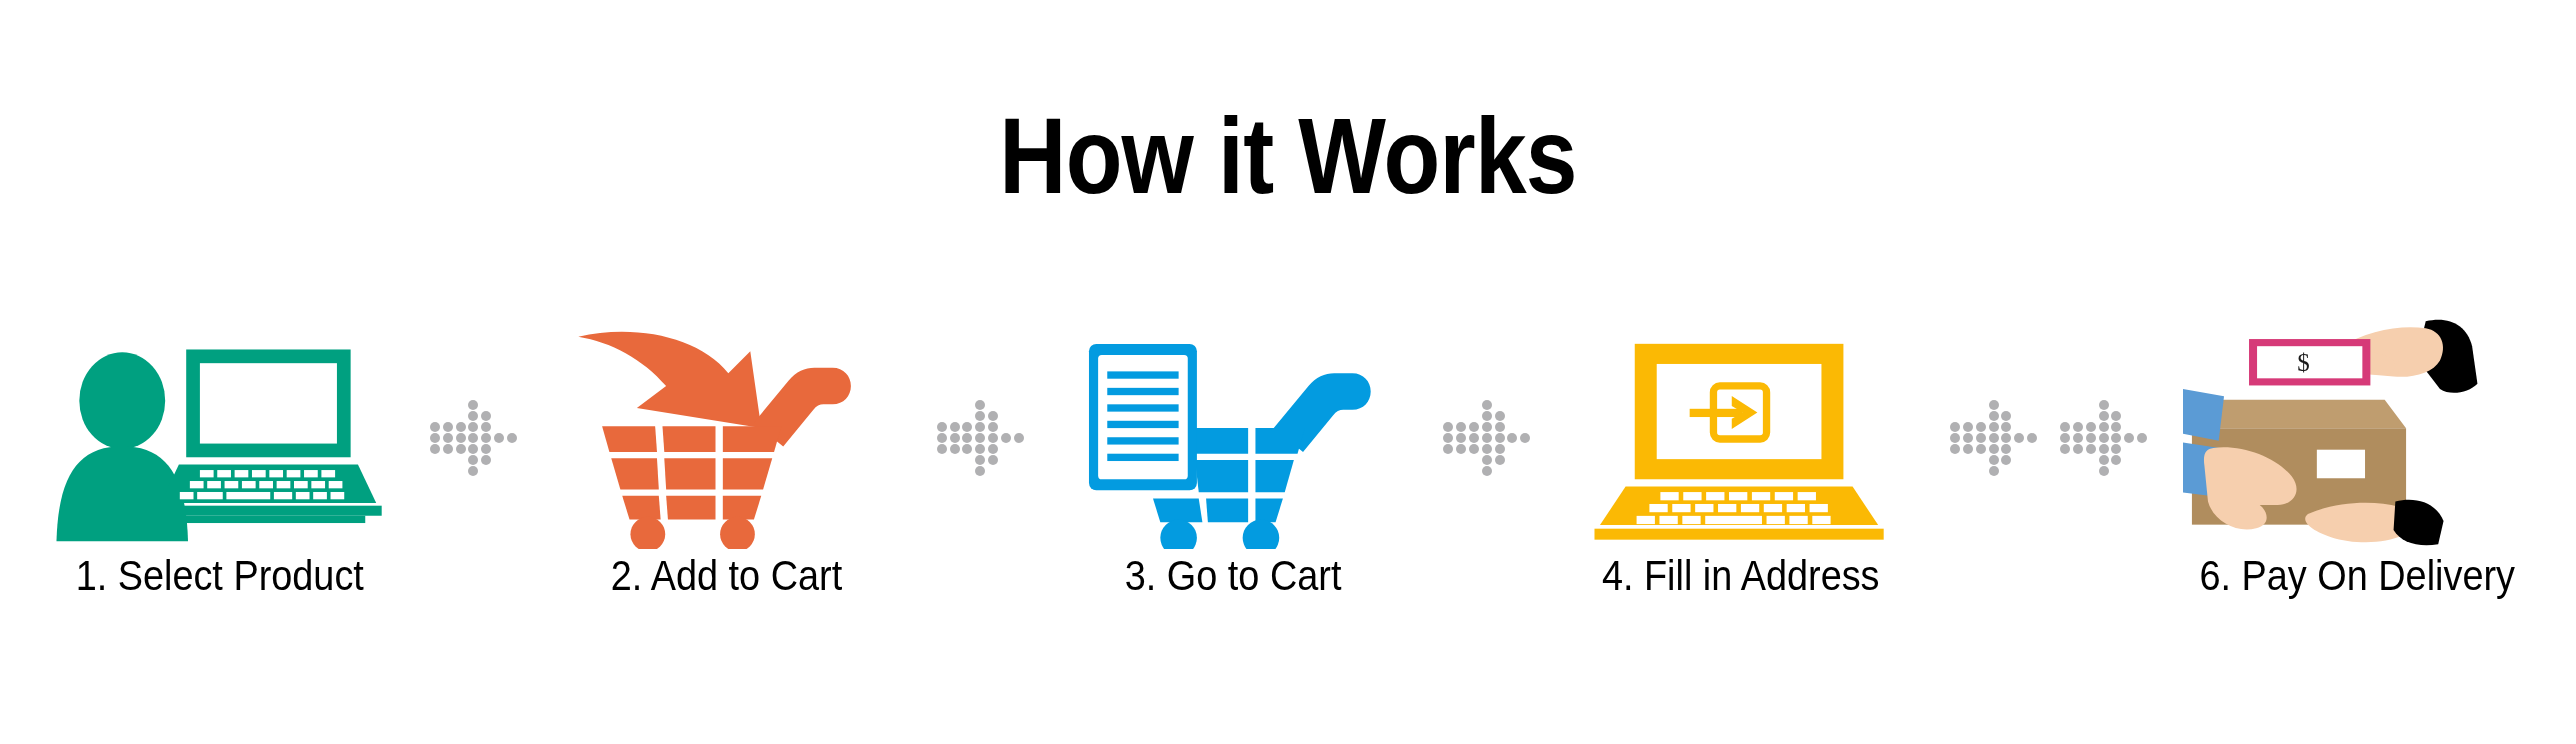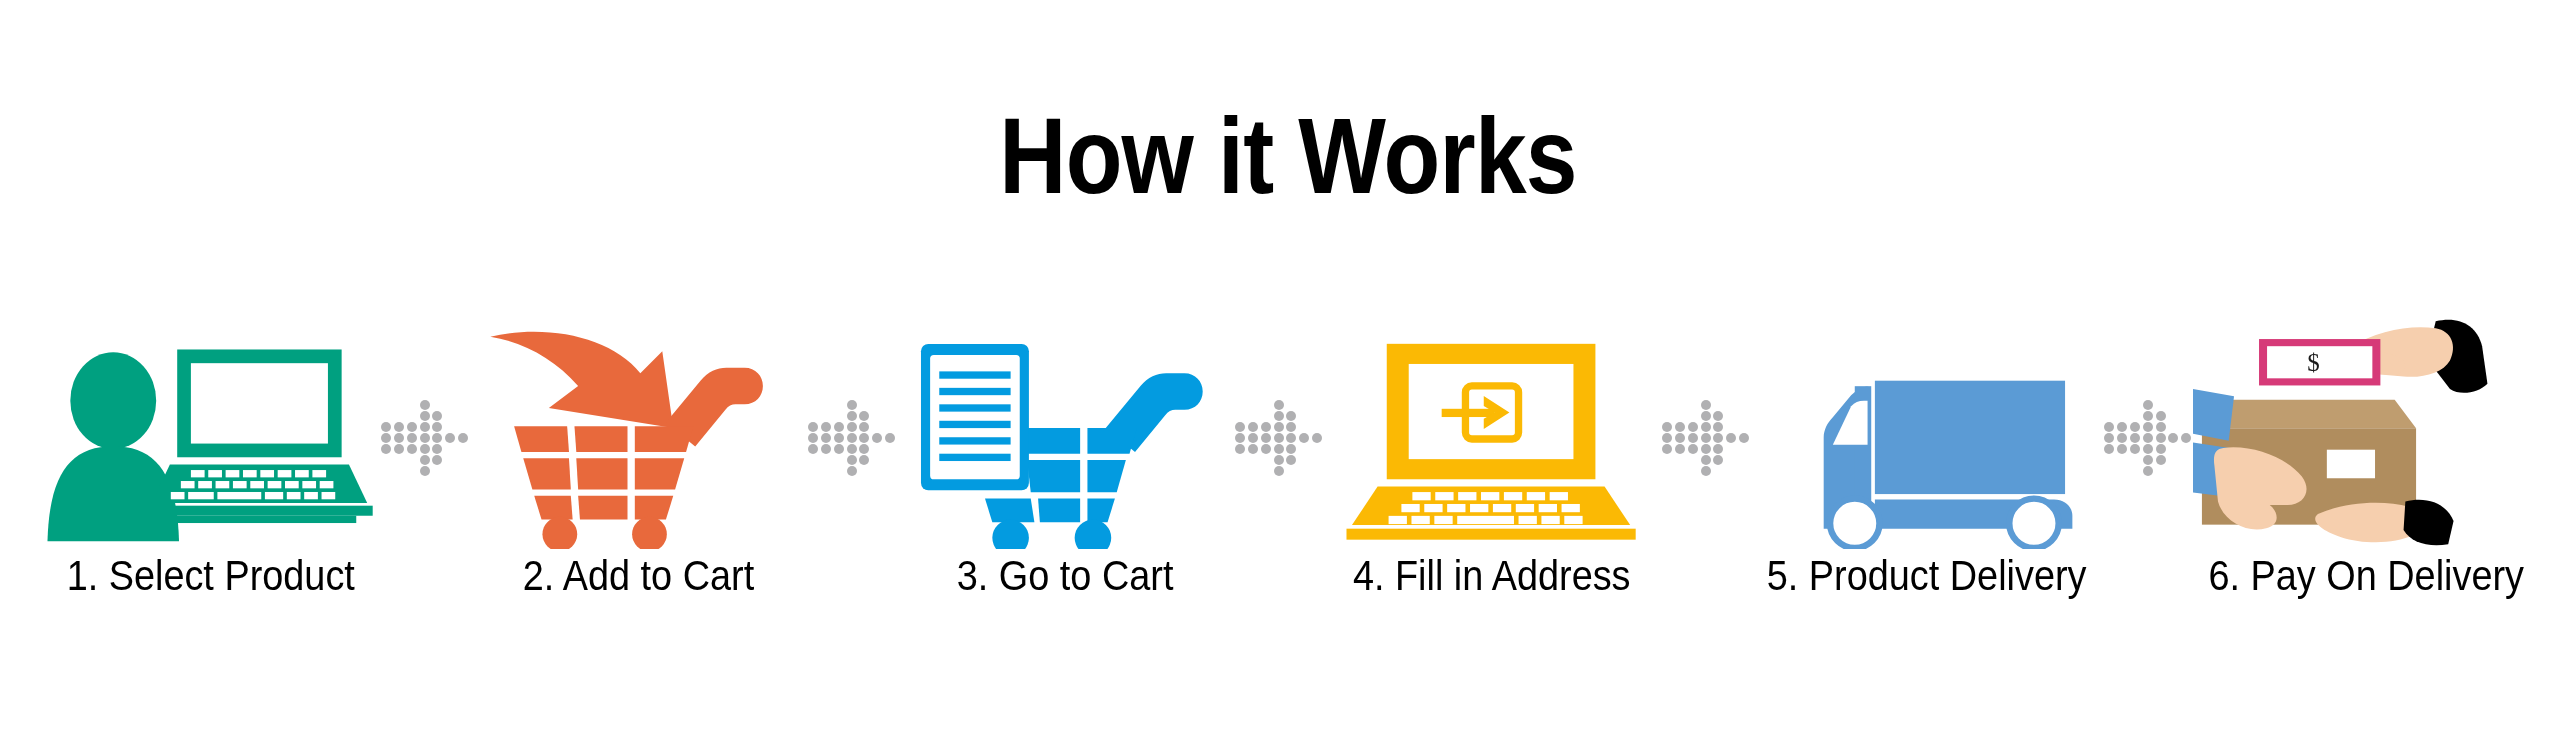--- a/index.html
+++ b/index.html
@@ -491,42 +491,20 @@
         <i class="off"></i>
           <i class="off"></i>
           <i class="off"></i>
           <i></i>
           <i class="off"></i>
           <i class="off"></i>
           <i class="off"></i>
       </div>
     </div>
 
-    <div class="step">
-      <div class="icon-box">
-        <svg width="320" height="183" viewBox="0 0 350 200">
-          <g fill="#5b9bd5">
-
-            <rect x="118" y="16" width="208" height="124"></rect>
-
-            <path d="M118 146 L314 146 C 326 146 334 154 334 164 L 334 178 L 118 178 Z"></path>
-
-            <path d="M62 78 C 62 70 66 62 72 56 L 92 32 C 98 26 104 22 112 22
-                     L 110 22 L 110 178 L 62 178 Z"></path>
-            <rect x="96" y="22" width="18" height="156"></rect>
-          </g>
-
-          <path d="M92 44 C 96 40 100 38 106 38 L 110 38 L 110 86 L 72 86 Z" fill="#ffffff"></path>
-
-          <circle cx="96" cy="172" r="27" fill="#ffffff" stroke="#5b9bd5" stroke-width="7"></circle>
-          <circle cx="292" cy="172" r="27" fill="#ffffff" stroke="#5b9bd5" stroke-width="7"></circle>
-        </svg>
-      </div>
-      <div class="step-label">5. Product Delivery</div>
-    </div>
 
     <div class="sep">
       <div class="dot-arrow">
         <i class="off"></i>
           <i class="off"></i>
           <i class="off"></i>
           <i></i>
           <i class="off"></i>
           <i class="off"></i>
           <i class="off"></i>

